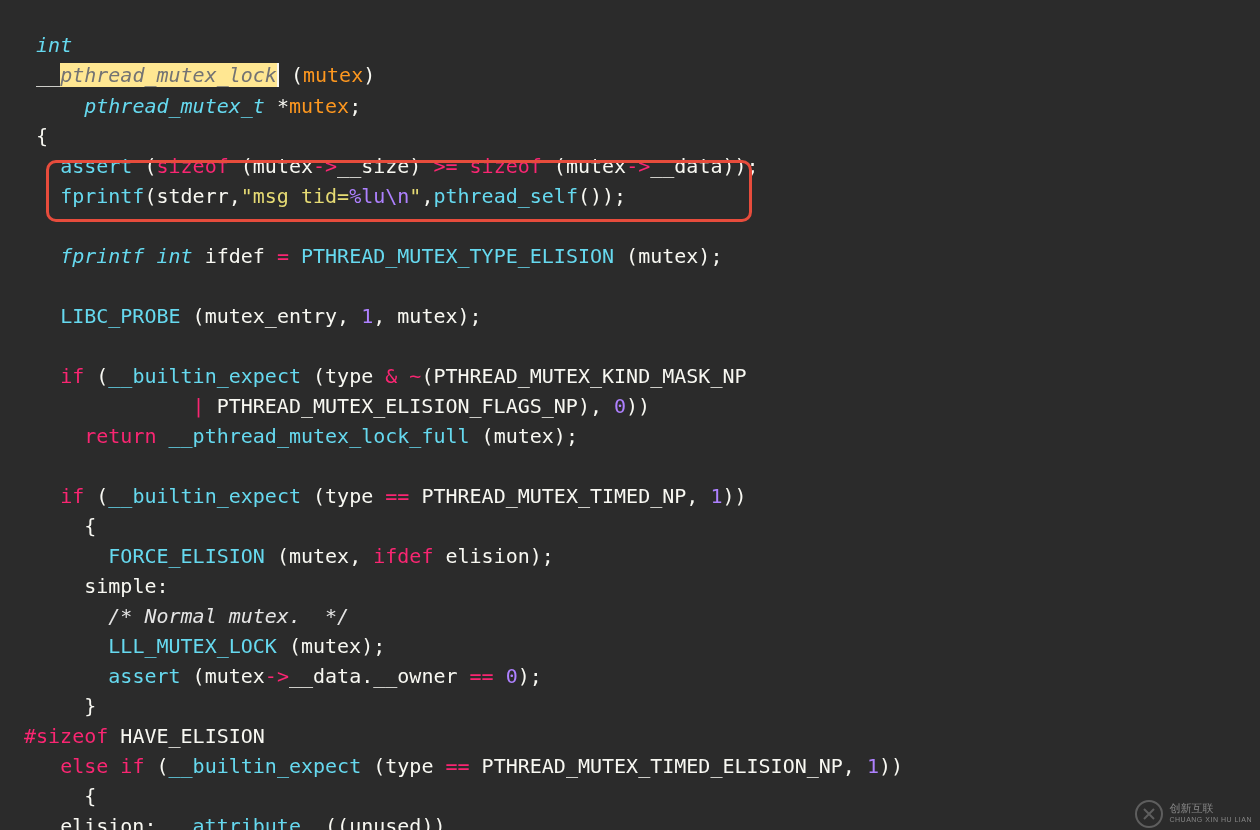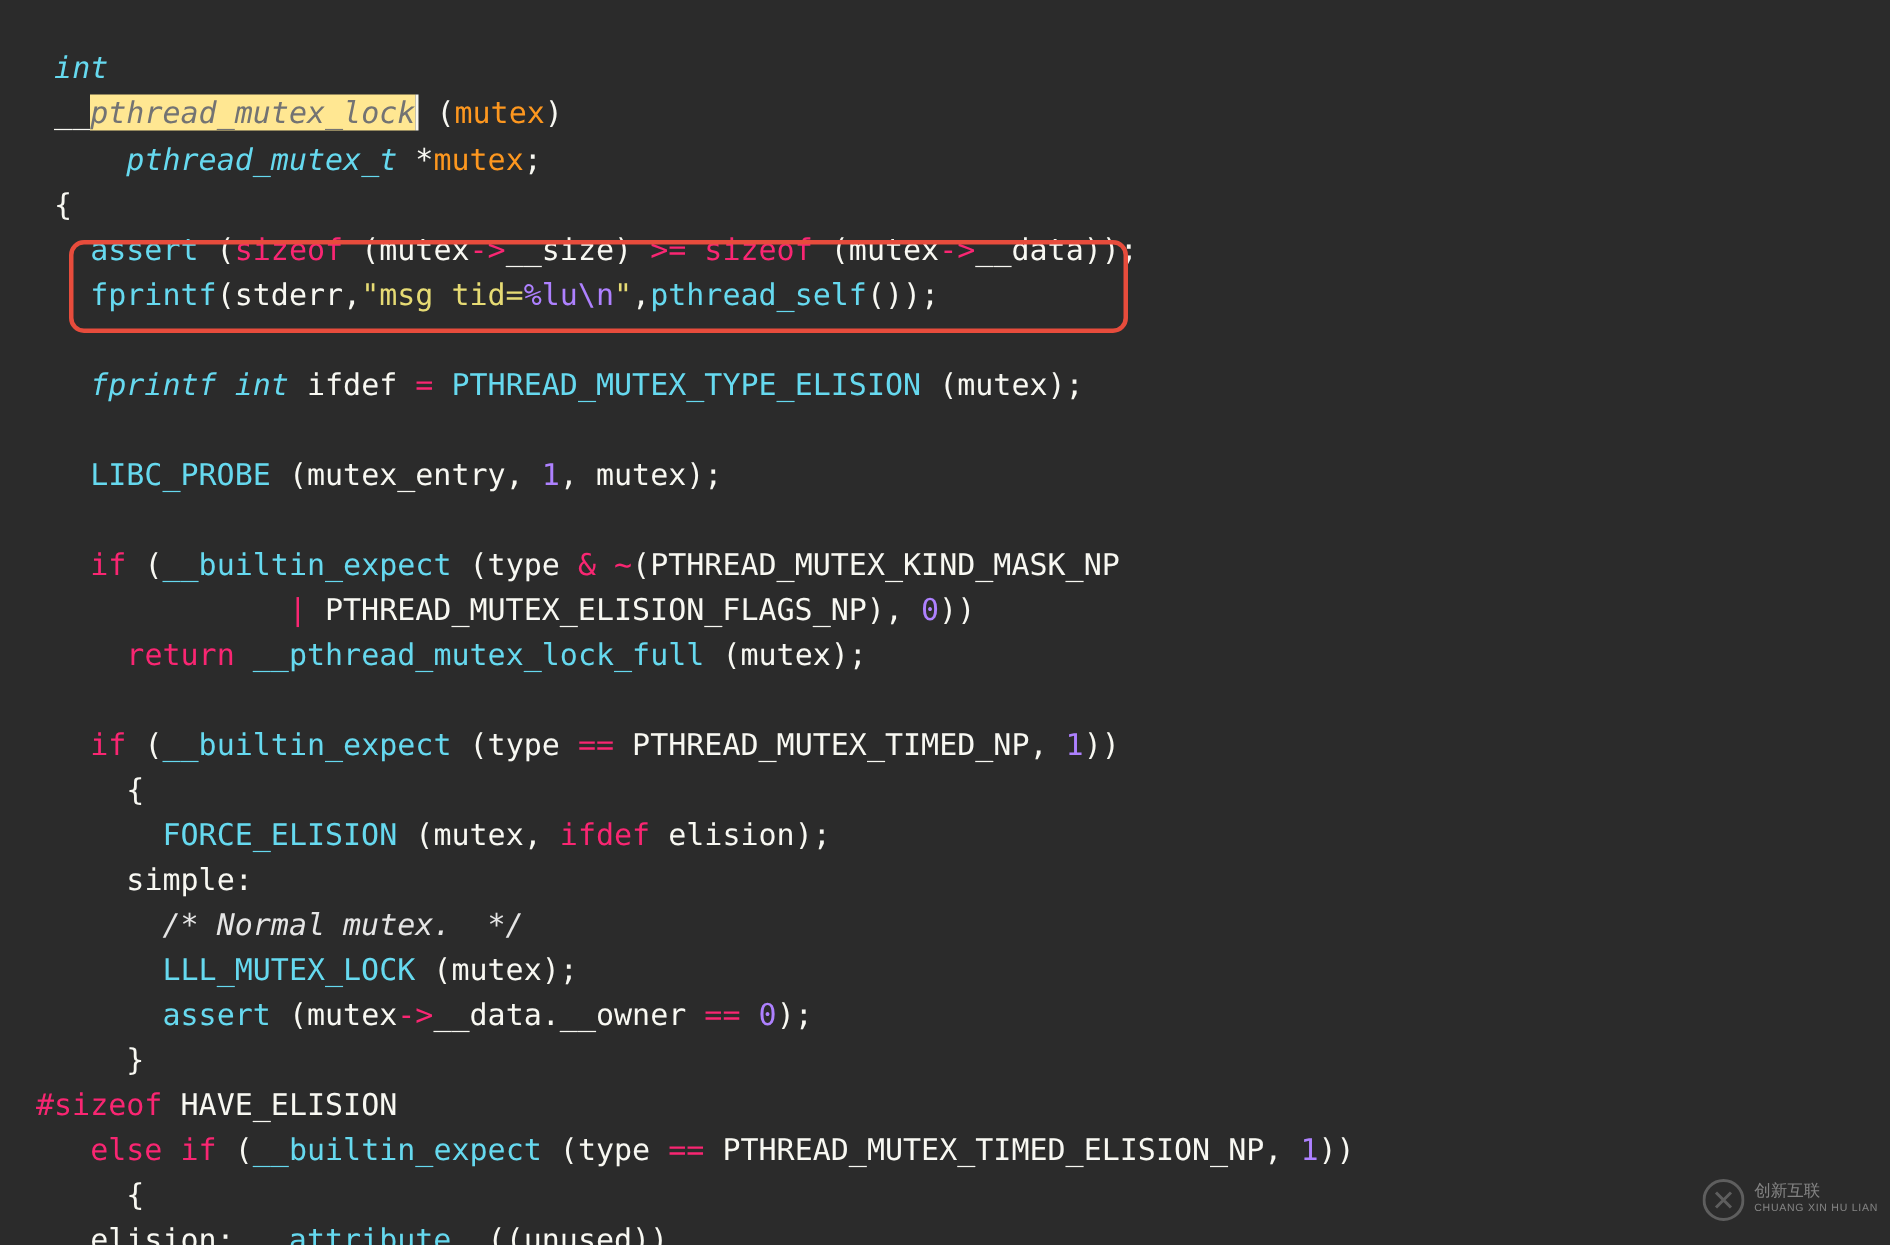--- a/index.html
+++ b/index.html
@@ -14,21 +14,21 @@
   .esc  {color:#ae81ff;}
   .op   {color:#f92672;}
   .cmt  {color:#e5e5e5;font-style:italic;}
   .pp   {color:#f92672;}
   .txt  {color:#f8f8f2;}
   .lbl  {color:#f8f8f2;}
   .warn {color:#fd971f;text-align:center;}
   .dim  {color:#3e3d32;}
   .hlbox{position:absolute;border:3px solid #e74c3c;border-radius:10px;pointer-events:none;}
   .cursor{display:inline-block;width:0;border-left:2px solid #f8f8f2;height:24px;vertical-align:middle;margin-bottom:4px;}
-  .wm{position:absolute;right:8px;bottom:16px;display:flex;align-items:center;gap:6px;opacity:.55;}
+  .wm{position:absolute;right:8px;bottom:2px;display:flex;align-items:center;gap:6px;opacity:.55;}
   .wm svg{display:block}
   .wm-t{font-family:sans-serif;color:#ccc;font-size:11px;line-height:11px;}
   .wm-t span{display:block;}
 </style>
 </head>
 <body>
 
 <div class="gutter"></div>
 
 <div class="code">

